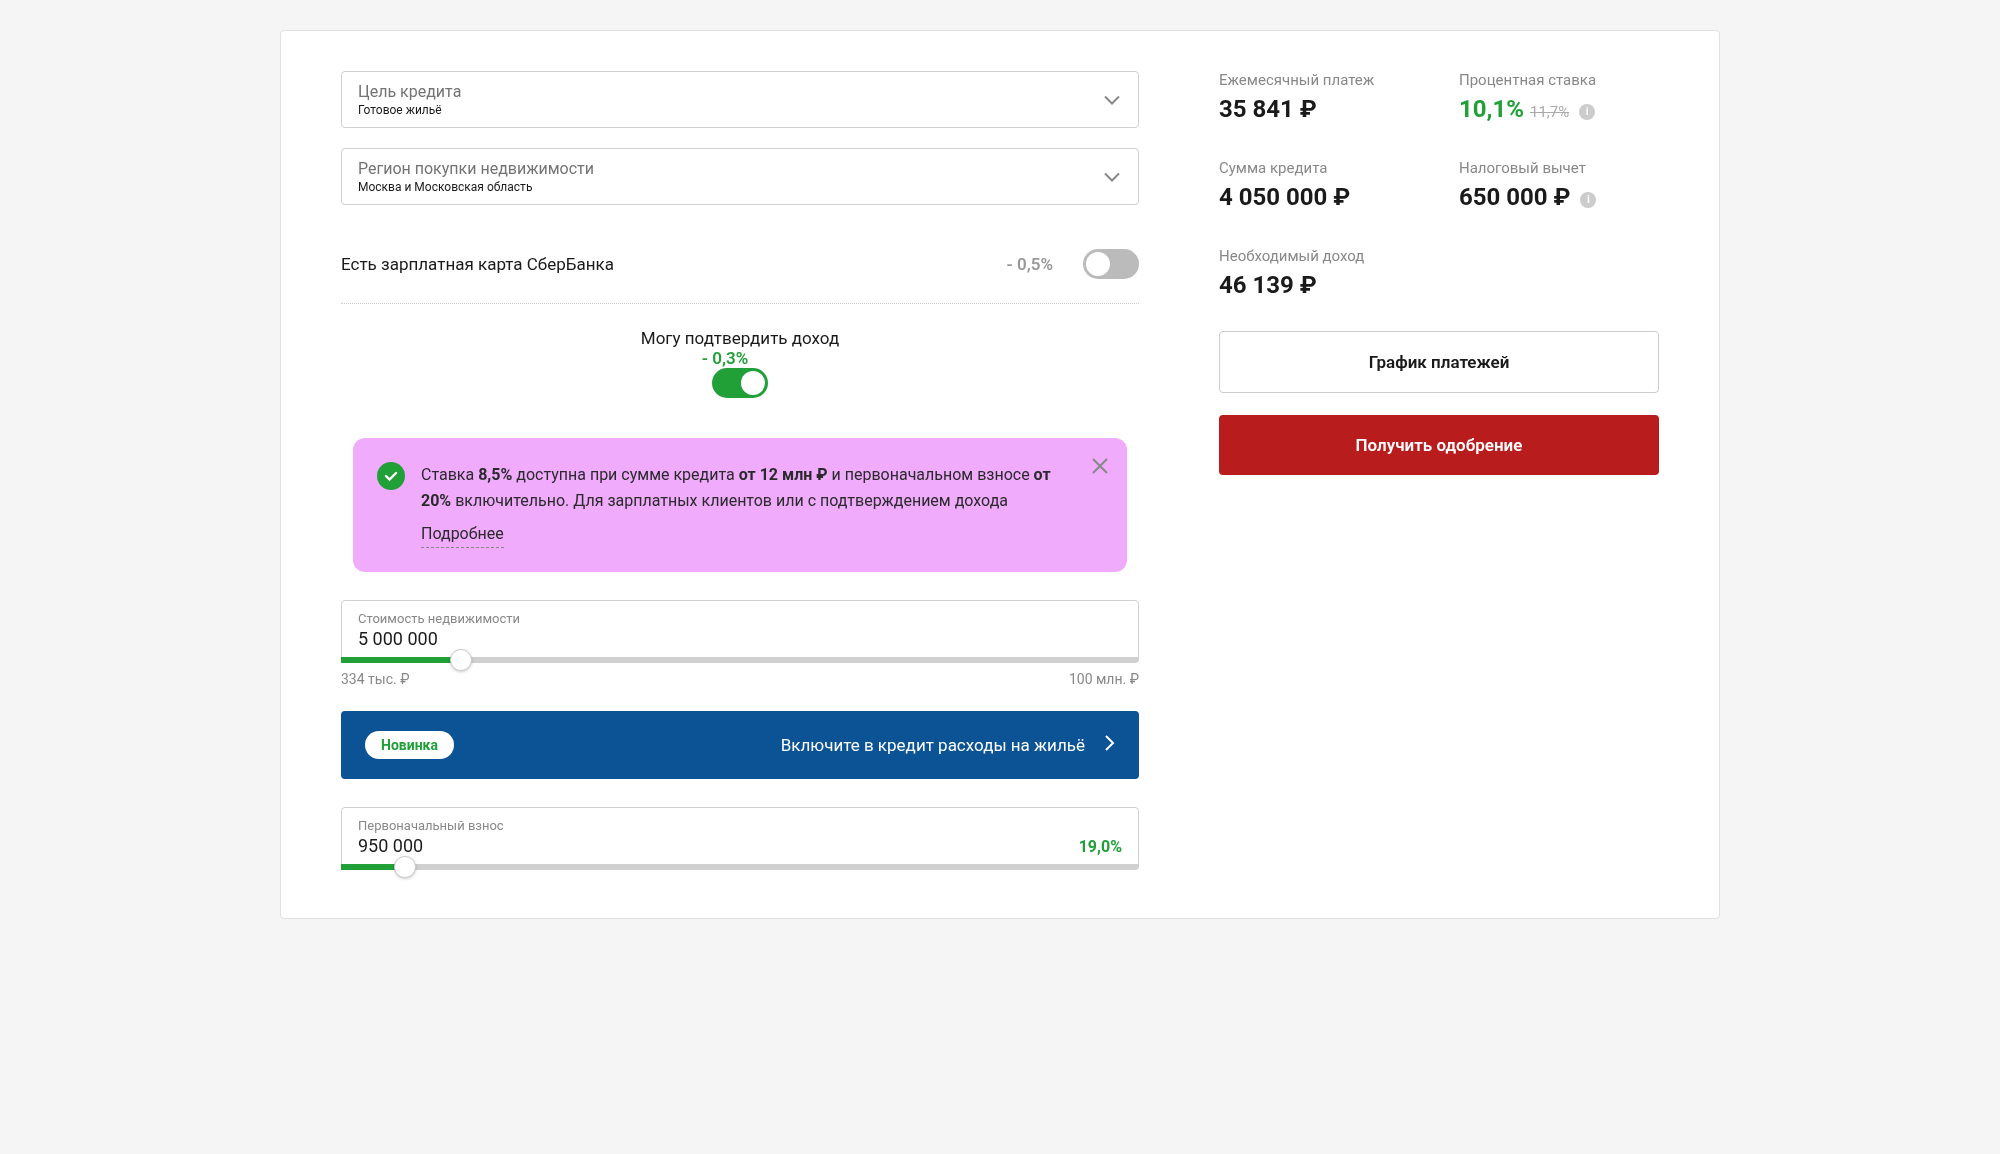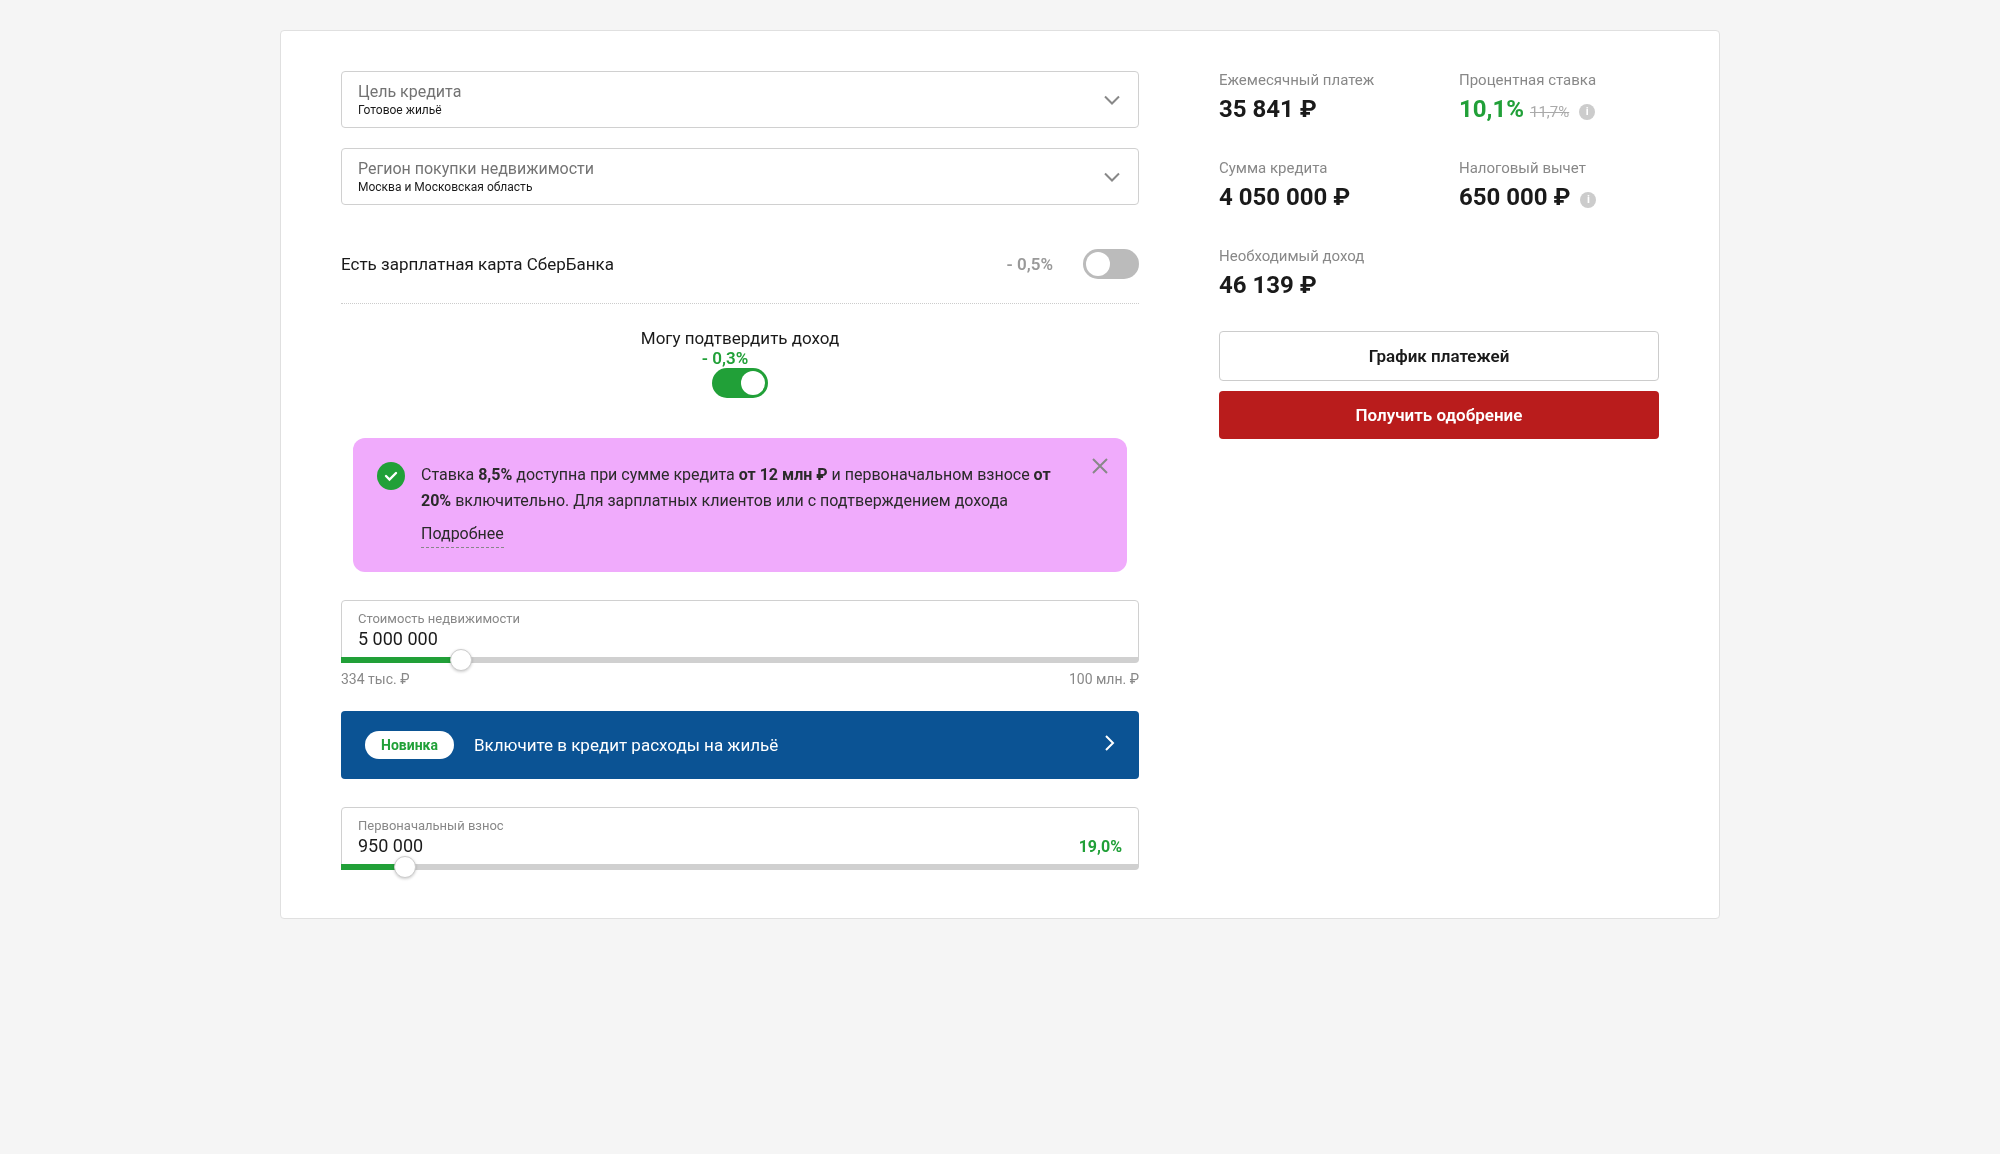--- a/index.html
+++ b/index.html
@@ -122,20 +122,21 @@
 .promo {
   background: #0b5394;
   color: #fff;
   border-radius: 4px;
   padding: 20px 24px;
   display: flex;
   align-items: center;
   gap: 20px;
   margin-bottom: 28px;
   cursor: pointer;
+  text-align: right;
 }
 .promo-badge {
   background: #fff; color: #21a038; font-weight: 700;
   padding: 6px 16px; border-radius: 16px; font-size: 14px;
 }
 .promo-text { flex: 1; font-size: 17px; }
 .promo-chev { color: #fff; }
 
 
 .summary-grid {
@@ -145,24 +146,24 @@
   margin-bottom: 32px;
 }
 .sum-lbl { font-size: 15px; color: #888; margin-bottom: 6px; }
 .sum-val { font-size: 24px; font-weight: 700; color: #1a1a1a; }
 .sum-val.green { color: #21a038; }
 .sum-old { font-size: 15px; color: #aaa; text-decoration: line-through; margin-left: 6px; font-weight: 400; }
 .info-ic { display: inline-block; width: 16px; height: 16px; border-radius: 50%; background: #ccc; color: #fff; font-size: 11px; text-align: center; line-height: 16px; vertical-align: 2px; margin-left: 4px; }
 
 .btn {
   display: block; width: 100%;
-  padding: 14px; text-align: center;
+  padding: 20px; text-align: center;
   font-size: 17px; font-weight: 600;
   border-radius: 4px; cursor: pointer;
-  margin-bottom: 10px;
+  margin-bottom: 22px;
 }
 .btn.outline { background: #fff; border: 1px solid #ccc; color: #1a1a1a; }
 .btn.dark { background: #b91c1c; border: none; color: #fff; }
 </style>
 </head>
 <body>
 
 <div class="container">
   <div class="left-col">
 

